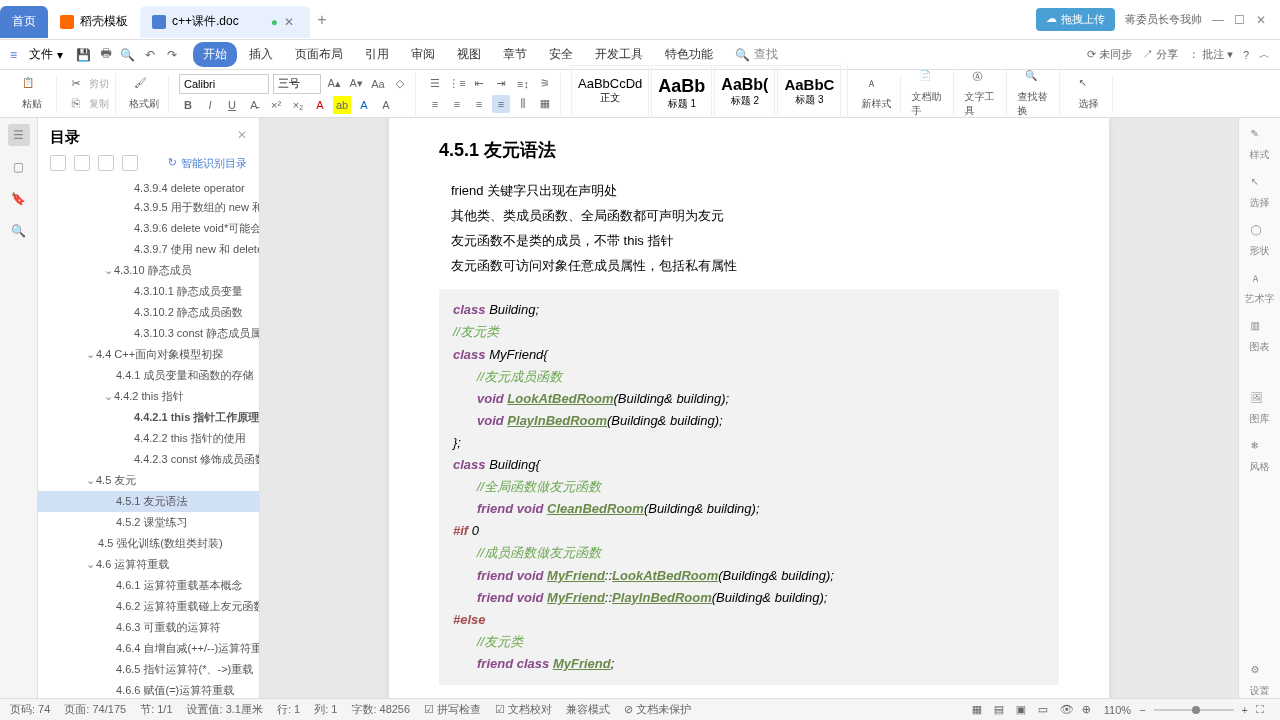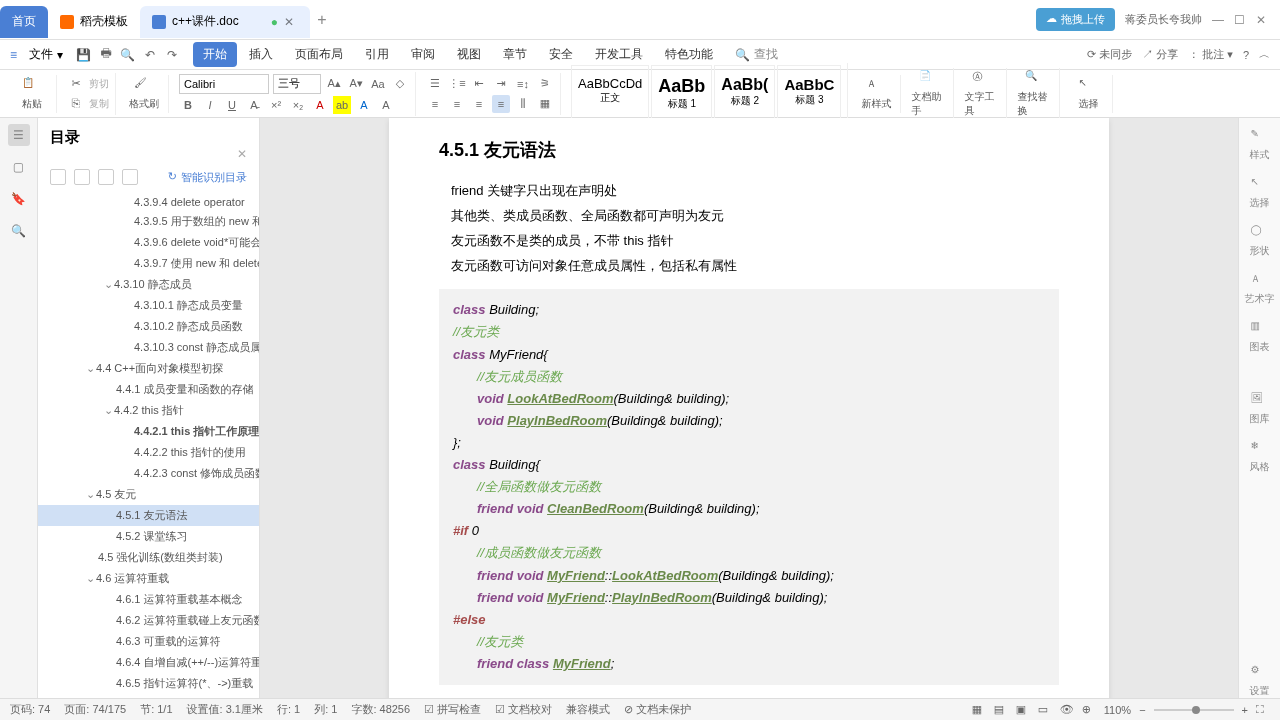--- a/index.html
+++ b/index.html
@@ -23,21 +23,21 @@
 .win-btn { width: 14px; height: 14px; color: #888; }
 
 
 .menubar { height: 30px; background: #fff; display: flex; align-items: center; padding: 0 10px; border-bottom: 1px solid #e0e0e0; gap: 2px; }
 .menu-left { display: flex; align-items: center; gap: 6px; }
 .file-btn { display: flex; align-items: center; gap: 4px; padding: 2px 6px; }
 .ql { display: flex; gap: 4px; }
 .ql-btn { width: 18px; height: 18px; display: flex; align-items: center; justify-content: center; color: #666; }
 .menu-tabs { display: flex; gap: 2px; margin-left: 10px; }
 .menu-tab { padding: 4px 10px; cursor: pointer; color: #333; }
-.menu-tab.active { background: #4a7fd4; color: #fff; border-radius: 4px; }
+.menu-tab.active { background: #4a7fd4; color: #fff; border-radius: 10px; }
 .search-box { display: flex; align-items: center; gap: 4px; margin-left: 10px; color: #888; }
 .menubar-right { margin-left: auto; display: flex; gap: 10px; align-items: center; color: #666; font-size: 11px; }
 
 
 .ribbon { height: 48px; background: #fff; display: flex; align-items: center; padding: 0 8px; border-bottom: 1px solid #ddd; gap: 4px; }
 .rgroup { display: flex; flex-direction: column; gap: 2px; padding: 2px 6px; border-right: 1px solid #eee; }
 .rgroup.single { flex-direction: column; align-items: center; }
 .rbtn-lg { display: flex; flex-direction: column; align-items: center; width: 36px; font-size: 10px; color: #555; }
 .rbtn-lg .ic { width: 20px; height: 20px; }
 .rrow { display: flex; gap: 4px; align-items: center; }
@@ -49,21 +49,21 @@
 .style-box .preview { font-size: 13px; }
 
 
 .body-row { display: flex; height: calc(100% - 40px - 30px - 48px - 22px); }
 .left-rail { width: 38px; background: #f5f5f5; border-right: 1px solid #e0e0e0; display: flex; flex-direction: column; align-items: center; padding-top: 6px; gap: 10px; }
 .rail-btn { width: 22px; height: 22px; color: #888; display: flex; align-items: center; justify-content: center; }
 .rail-btn.active { background: #d8d8d8; border-radius: 3px; }
 
 
 .outline { width: 222px; background: #fff; border-right: 1px solid #e0e0e0; display: flex; flex-direction: column; }
-.outline-hdr { padding: 10px 12px 6px; display: flex; align-items: flex-start; flex-direction: column; }
+.outline-hdr { padding: 10px 12px 6px; display: flex; align-items: flex-start; }
 .outline-title { font-size: 15px; font-weight: bold; }
 .outline-close { margin-left: auto; color: #aaa; }
 .outline-toolbar { display: flex; gap: 8px; padding: 2px 12px 6px; align-items: center; }
 .ot-btn { width: 16px; height: 16px; border: 1px solid #ccc; border-radius: 2px; }
 .smart-rec { margin-left: auto; color: #4a7fd4; font-size: 11px; display: flex; gap: 4px; }
 .outline-list { flex: 1; overflow-y: auto; padding: 2px 0; }
 .oi { padding: 3px 8px 3px 8px; font-size: 11px; color: #555; cursor: pointer; white-space: nowrap; overflow: hidden; text-overflow: ellipsis; display: flex; align-items: center; }
 .oi.selected { background: #d0e0f5; }
 .oi .arrow { display: inline-block; width: 10px; color: #888; }
 .oi.l2 { padding-left: 76px; }

